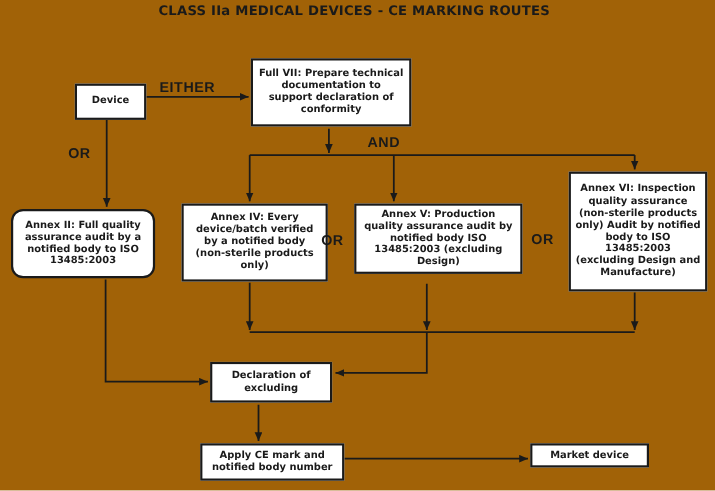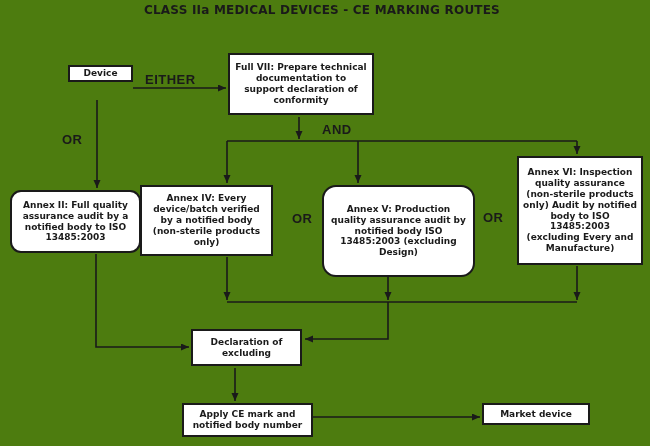--- a/index.html
+++ b/index.html
@@ -1,20 +1,20 @@
 <!DOCTYPE html>
 <html><head>
 <meta charset="utf-8">
 <style>
   html, body { margin: 0; padding: 0; background: #ffffff; }
   #canvas {
     position: relative;
     width: 650px;
     height: 446px;
-    background: #4d7c0f;
+    background: #a16207;
     font-family: "DejaVu Sans", sans-serif;
     color: #1a1a1a;
     overflow: hidden;
   }
   .title {
     position: absolute;
     top: 3px;
     left: 0;
     width: 644px;
     text-align: center;
@@ -34,39 +34,39 @@
     background: #ffffff;
     display: flex;
     align-items: center;
     justify-content: center;
     text-align: center;
     font-weight: bold;
     font-size: 9px;
     line-height: 1.22;
     padding: 2px 5px;
   }
-  .node-device      { left: 68px;  top: 65px;  width: 65px;  height: 17px; }
+  .node-device      { left: 68px;  top: 76px;  width: 65px;  height: 33px; }
   .node-annex-vii   { left: 228px; top: 53px;  width: 146px; height: 62px; }
   .node-annex-ii    { left: 10px;  top: 190px; width: 131px; height: 63px; border-radius: 11px; }
-  .node-annex-iv    { left: 140px; top: 185px; width: 133px; height: 71px; }
-  .node-annex-v     { left: 322px; top: 185px; width: 153px; height: 92px; border-radius: 14px; }
+  .node-annex-iv    { left: 165px; top: 185px; width: 133px; height: 71px; }
+  .node-annex-v     { left: 322px; top: 185px; width: 153px; height: 64px; }
   .node-annex-vi    { left: 517px; top: 156px; width: 126px; height: 109px; padding: 2px 3px; }
   .node-declaration { left: 191px; top: 329px; width: 111px; height: 37px; }
   .node-apply-ce    { left: 182px; top: 403px; width: 131px; height: 34px; }
   .node-market      { left: 482px; top: 403px; width: 108px; height: 22px; }
   .connector-label {
     position: absolute;
     font-family: "Liberation Sans", sans-serif;
     font-size: 13px;
     font-weight: 700;
     color: #1a1a1a;
     letter-spacing: 0.5px;
   }
   .label-either { left: 145px; top: 72px;  }
-  .label-and    { left: 322px; top: 122px; }
+  .label-and    { left: 334px; top: 122px; }
   .label-or-left{ left: 62px;  top: 132px; }
   .label-or-1   { left: 292px; top: 211px; }
   .label-or-2   { left: 483px; top: 210px; }
 </style>
 </head>
 <body>
 
 <div id="canvas">
 
   <div class="title">CLASS IIa MEDICAL DEVICES - CE MARKING ROUTES</div>
@@ -114,21 +114,21 @@
   <div class="node node-device">Device</div>
 
   <div class="node node-annex-vii">Full VII: Prepare technical documentation to support declaration of conformity</div>
 
   <div class="node node-annex-ii">Annex II: Full quality assurance audit by a notified body to ISO 13485:2003</div>
 
   <div class="node node-annex-iv">Annex IV: Every device/batch verified by a notified body (non-sterile products only)</div>
 
   <div class="node node-annex-v">Annex V: Production quality assurance audit by notified body ISO 13485:2003 (excluding Design)</div>
 
-  <div class="node node-annex-vi">Annex VI: Inspection quality assurance (non-sterile products only) Audit by notified body to ISO 13485:2003 (excluding Every and Manufacture)</div>
+  <div class="node node-annex-vi">Annex VI: Inspection quality assurance (non-sterile products only) Audit by notified body to ISO 13485:2003 (excluding Design and Manufacture)</div>
 
   <div class="node node-declaration">Declaration of excluding</div>
 
   <div class="node node-apply-ce">Apply CE mark and notified body number</div>
 
   <div class="node node-market">Market device</div>
 
   <div class="connector-label label-either">EITHER</div>
 
   <div class="connector-label label-and">AND</div>

